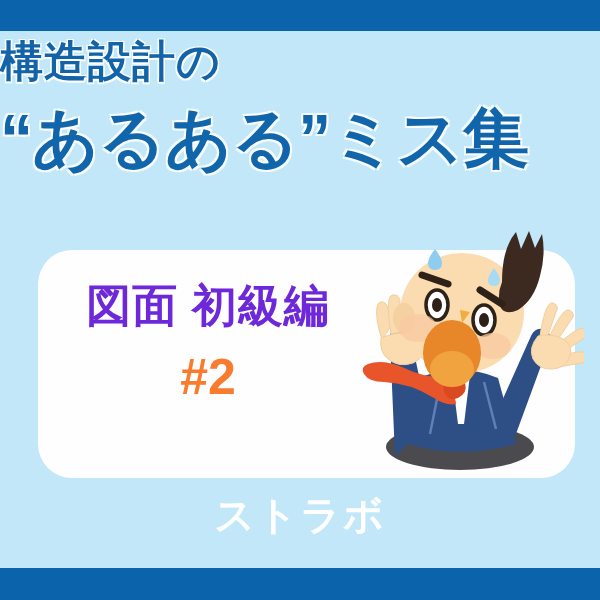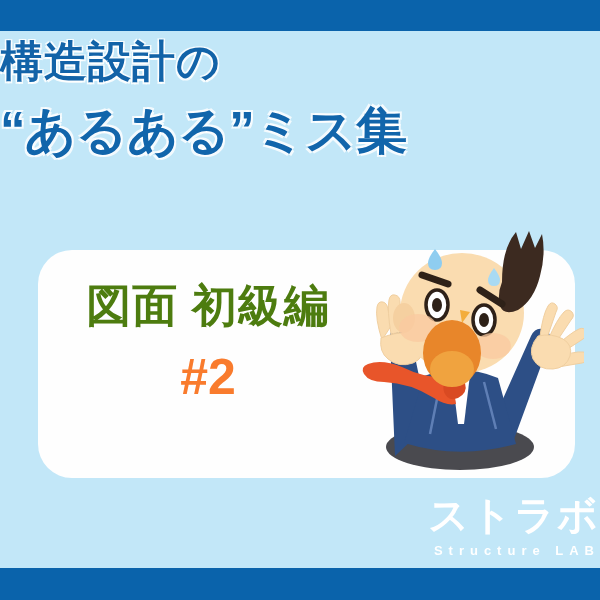--- a/index.html
+++ b/index.html
@@ -44,21 +44,21 @@
     letter-spacing: 1px;
     line-height: 1.0;
     margin: 0;
     text-shadow:
        1.5px 1.5px 0 rgba(255,255,255,.85),
       -1.5px 1.5px 0 rgba(255,255,255,.85),
        1.5px -1.5px 0 rgba(255,255,255,.85),
       -1.5px -1.5px 0 rgba(255,255,255,.85);
   }
   .headline-main {
-    font-size: 51px;
+    font-size: 66px;
     font-weight: bold;
     color: #1165ab;
     letter-spacing: -1px;
     line-height: 1.0;
     margin: 22px 0 0 0;
     white-space: nowrap;
     text-shadow:
        2px 2px 0 rgba(255,255,255,.8),
       -2px 2px 0 rgba(255,255,255,.8),
        2px -2px 0 rgba(255,255,255,.8),
@@ -81,21 +81,21 @@
     position: absolute;
     left: 38px;
     top: 283px;
     width: 340px;
     text-align: center;
     z-index: 4;
   }
   .episode-title {
     font-size: 45px;
     font-weight: bold;
-    color: #4d7c0f;
+    color: #6d28d9;
     letter-spacing: 1px;
     line-height: 1.0;
     margin: 0;
     white-space: nowrap;
   }
   .episode-number {
     font-size: 50px;
     font-weight: bold;
     color: #f97b2d;
     letter-spacing: 0px;
@@ -112,21 +112,21 @@
     height: 250px;
     z-index: 5;
   }
 
   
   .logo {
     position: absolute;
     left: 0;
     top: 495px;
     width: 600px;
-    text-align: right;
+    text-align: center;
   }
   .logo-mark {
     display: block;
     font-size: 40px;
     font-weight: bold;
     color: #ffffff;
     letter-spacing: 2px;
     line-height: 1.0;
     margin: 0;
   }
@@ -216,18 +216,17 @@
       <ellipse cx="100" cy="125" rx="29" ry="33" fill="#e8862a"></ellipse>
       <ellipse cx="100" cy="141" rx="22" ry="18" fill="#f0a33f"></ellipse>
 
       <path d="M83 21 q7 9 7 14 q0 7 -7 7 q-7 0 -7 -7 q0 -5 7 -14 z" fill="#8fcdf0"></path>
       <path d="M142 40 q6 8 6 12 q0 6 -6 6 q-6 0 -6 -6 q0 -4 6 -12 z" fill="#a9daf3"></path>
     </svg>
   </div>
 
   <div class="logo">
     <span class="logo-mark">ストラボ</span>
-    <span class="logo-sub">Structure LAB</span>
   </div>
 
   <div class="bar bar-bottom"></div>
 
 </div>
 
 </body></html>

